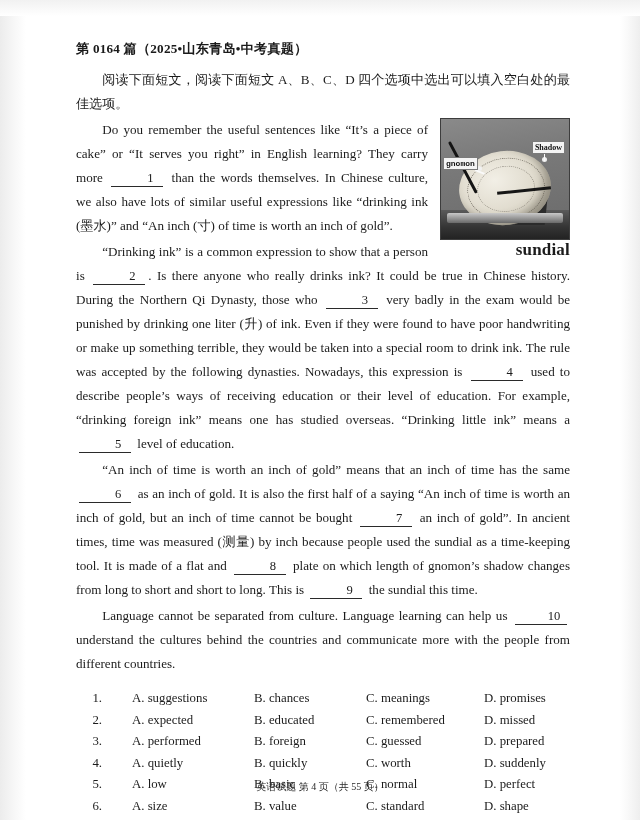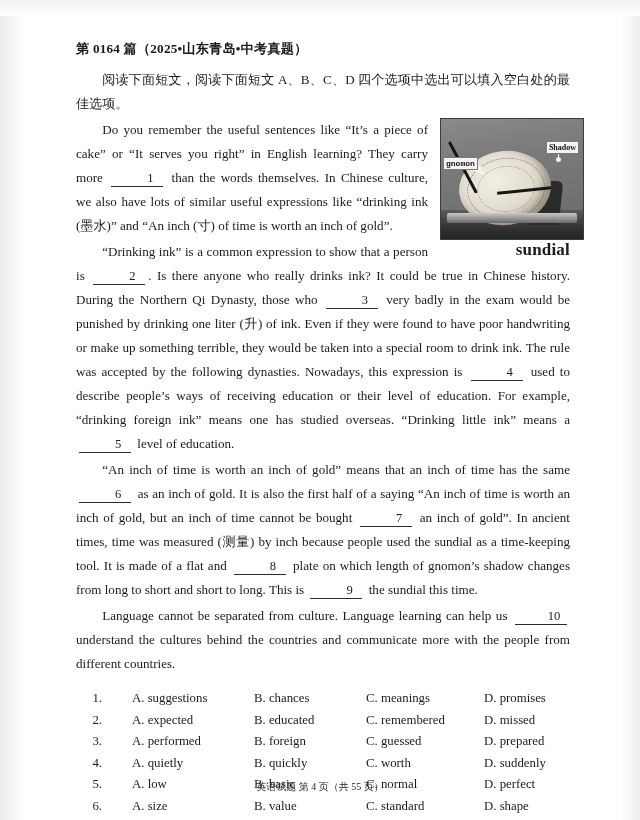--- a/index.html
+++ b/index.html
@@ -80,21 +80,21 @@
   }
 
   
   .figure {
     float: right;
     width: 130px;
     margin: 4px 0 4px 12px;
     text-align: center;
   }
   .figure-frame {
-    width: 144px;
+    width: 130px;
     height: 122px;
     position: relative;
     overflow: hidden;
     background: #f97316;
     border: 1px solid #3d3d3d;
     box-sizing: border-box;
   }
   
   .fig-wall {
     position: absolute;

